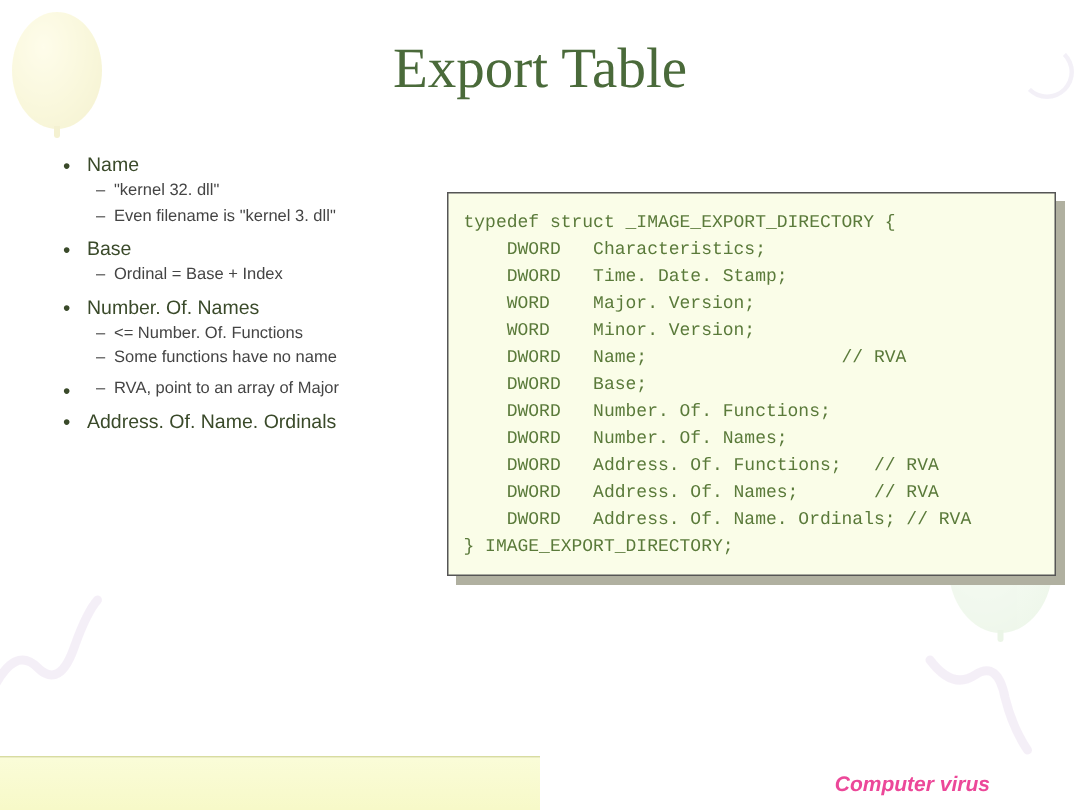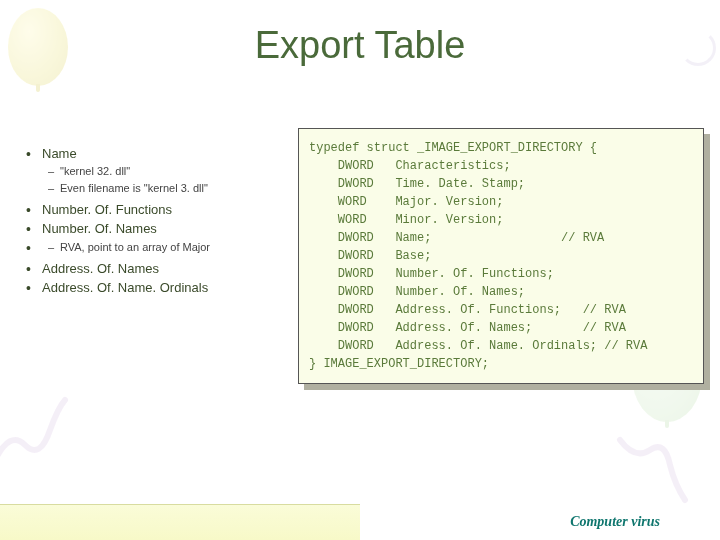--- a/index.html
+++ b/index.html
@@ -10,37 +10,37 @@
   .b1 { width: 60px; height: 78px; left: 8px; top: 8px; background: radial-gradient(ellipse at 35% 30%, #fff8b0 0%, #e8e070 60%, #d4c84a 100%); }
   .b1::after { content:""; position:absolute; bottom:-6px; left:28px; width:4px; height:8px; background:#d4c84a; border-radius:0 0 3px 3px; }
   .b2 { width: 70px; height: 92px; right: 18px; top: 330px; background: radial-gradient(ellipse at 35% 30%, #d7eecf 0%, #bfe2b1 60%, #a8d394 100%); opacity:0.22; }
   .b2::after { content:""; position:absolute; bottom:-6px; left:33px; width:4px; height:8px; background:#a8d394; border-radius:0 0 3px 3px; }
   .swirl { position:absolute; right:4px; top:30px; width:36px; height:36px; border:3px solid #d8d0e8; border-radius:50%; border-top-color:transparent; border-left-color:transparent; opacity:0.3; }
   .streamer { position:absolute; width:80px; height:80px; opacity:0.18; }
   .s1 { left:-10px; bottom:70px; }
   .s2 { right:30px; bottom:30px; }
   .streamer svg { width:100%; height:100%; }
 
-  .title { position:absolute; top:24px; left:0; right:0; text-align:center; font-size:38px; color:#4a6a3a; font-weight:400; font-family: Liberation Sans, sans-serif; }
+  .title { position:absolute; top:24px; left:0; right:0; text-align:center; font-size:38px; color:#4a6a3a; font-weight:400; font-family: Liberation Serif, serif; }
 
-  .content { position:absolute; top:102px; left:26px; width:260px; font-size:12px; color:#333;margin-top:44px; }
+  .content { position:absolute; top:102px; left:42px; width:260px; font-size:12px; color:#333; }
   .bullets { list-style:none; }
   .bullets > li { margin-bottom:4px; position:relative; padding-left:16px; color:#3a4a2a; font-size:13px; }
   .bullets > li::before { content:"•"; position:absolute; left:0; top:0; color:#3a4a2a; font-size:14px; }
   .sub { list-style:none; margin-top:3px; margin-bottom:6px; }
   .sub > li { position:relative; padding-left:18px; font-size:11px; color:#444; margin-bottom:2px; line-height:1.35; }
   .sub > li::before { content:"–"; position:absolute; left:6px; top:0; color:#444; }
 
   .codebox-wrap { position:absolute; top:128px; left:298px; width:406px;border-radius:20px; }
   .codebox-shadow { position:absolute; top:6px; left:6px; width:100%; height:100%; background:#b0b0a0; }
   .codebox { position:relative; background:#fafde8; border:1px solid #555; padding:10px 8px 10px 10px; font-family:"Courier New", monospace; font-size:12px; color:#5a7a3a; white-space:pre; line-height:1.5; }
 
   .footer { position:absolute; bottom:0; left:0; right:0; height:36px; }
   .footer-left { position:absolute; left:0; bottom:0; height:36px; width:360px; background:linear-gradient(to bottom,#fafcd8,#f7f9c8); border-top:1px solid #d8dca0; }
-  .footer-text { position:absolute; right:60px; bottom:10px; color:#0f766e; font-weight:700; font-size:14px; font-style:italic; font-family: Liberation Serif, serif; }
+  .footer-text { position:absolute; right:60px; bottom:10px; color:#ec4899; font-weight:700; font-size:14px; font-style:italic; font-family: Liberation Sans, sans-serif; }
 </style>
 </head>
 <body>
 
 <div class="slide">
 
   <div class="bg-deco">
     <div class="balloon b1"></div>
     <div class="balloon b2"></div>
     <div class="swirl"></div>
@@ -61,32 +61,36 @@
   <div class="content">
     <ul class="bullets">
       <li>
         <span>Name</span>
         <ul class="sub">
           <li>"kernel 32. dll"</li>
           <li>Even filename is "kernel 3. dll"</li>
         </ul>
       </li>
       <li>
-        <span>Number. Of. Functions</span>
+        <span>Base</span>
+        <ul class="sub">
+          <li>Ordinal = Base + Index</li>
+        </ul>
       </li>
       <li>
         <span>Number. Of. Names</span>
+        <ul class="sub">
+          <li>&lt;= Number. Of. Functions</li>
+          <li>Some functions have no name</li>
+        </ul>
       </li>
       <li>
         <ul class="sub">
           <li>RVA, point to an array of Major</li>
         </ul>
-      </li>
-      <li>
-        <span>Address. Of. Names</span>
       </li>
       <li>
         <span>Address. Of. Name. Ordinals</span>
       </li>
     </ul>
   </div>
 
   <div class="codebox-wrap">
     <div class="codebox-shadow"></div>
     <pre class="codebox">typedef struct _IMAGE_EXPORT_DIRECTORY {

